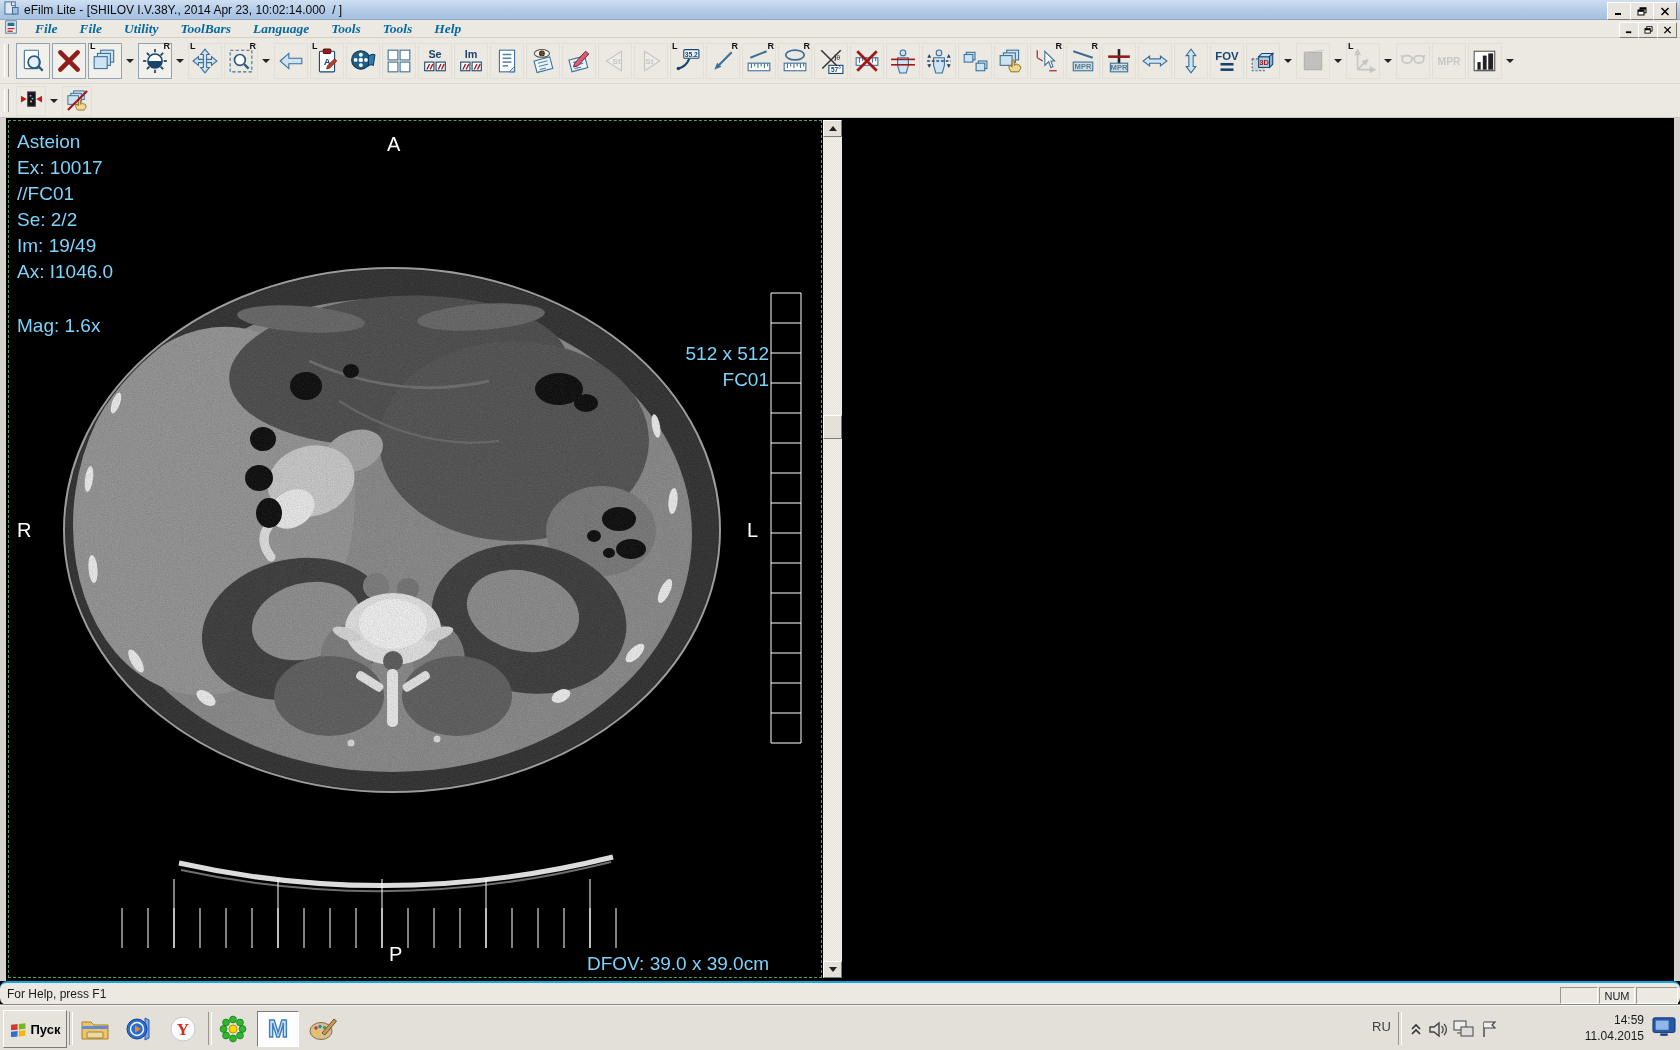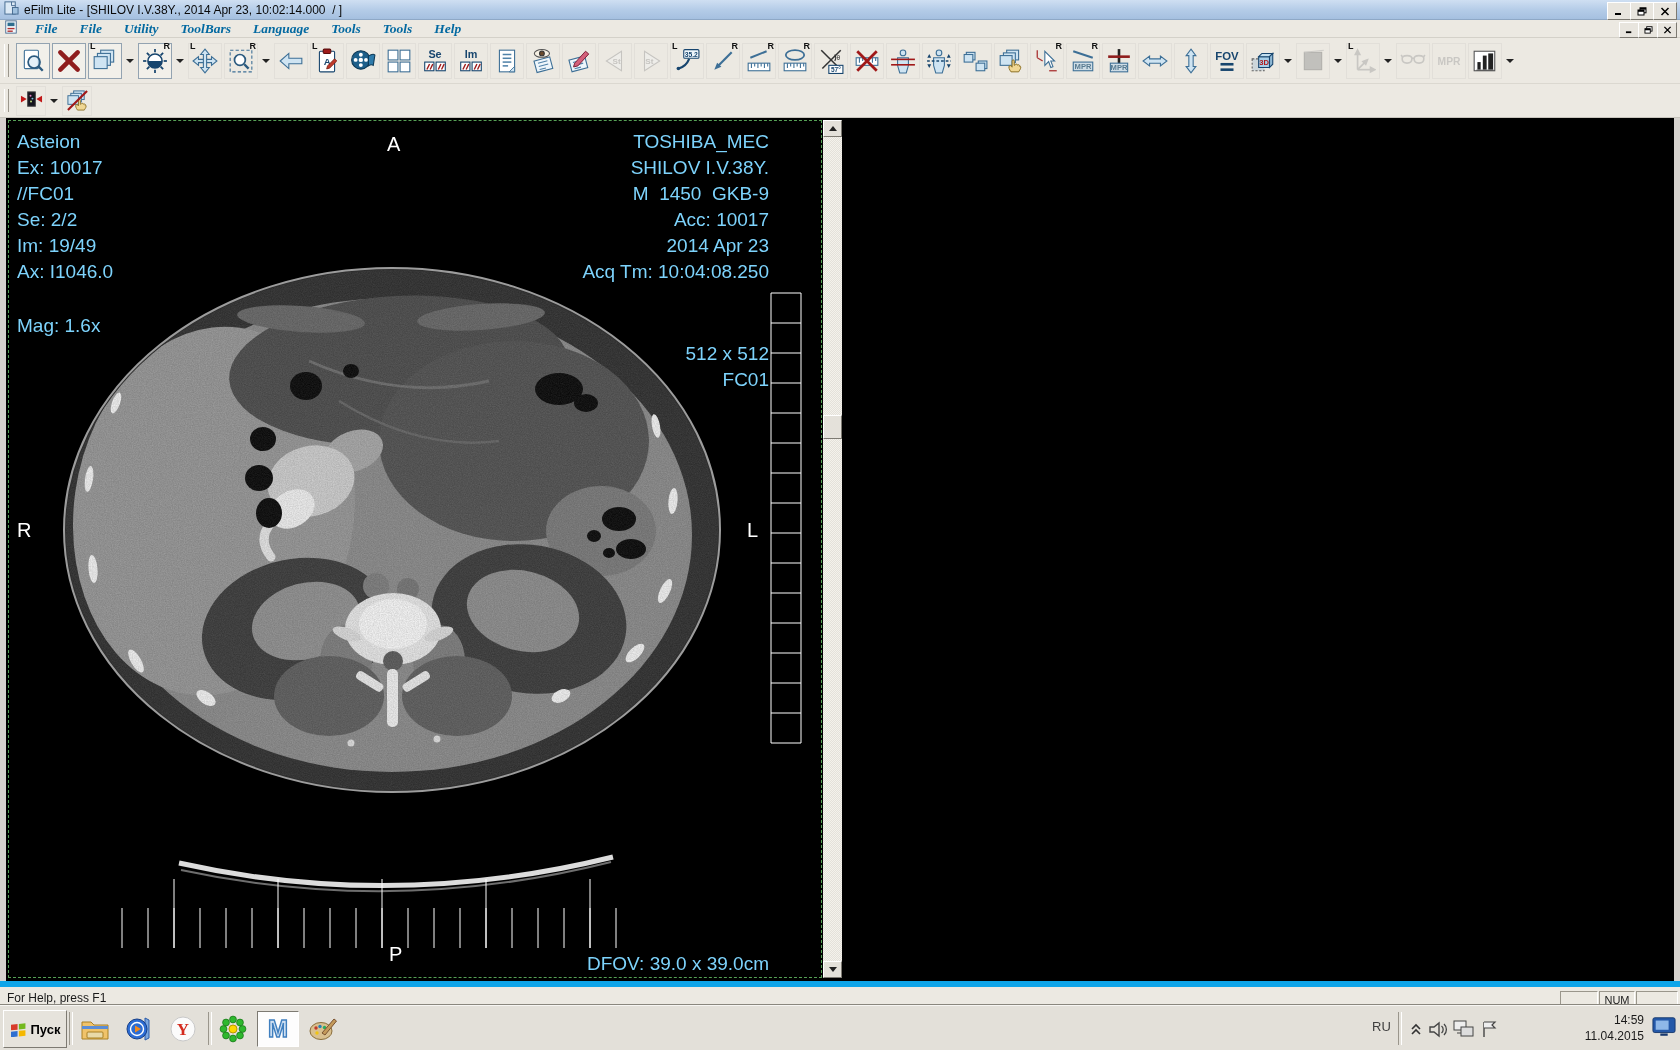--- a/index.html
+++ b/index.html
@@ -50,21 +50,21 @@
   .vscroll{left:823px;top:2px;width:19px;height:858px;background:#e9e7e0;
     background-image:repeating-conic-gradient(#f4f2ec 0 25%,#e4e1da 0 50%);background-size:2px 2px;}
   .sbtn{position:absolute;left:0;width:19px;height:17px;background:#e4e1da;border:1px solid;
     border-color:#fff #7d7a72 #7d7a72 #fff;box-sizing:border-box;display:flex;align-items:center;justify-content:center;}
   .sthumb{position:absolute;left:0;width:19px;height:24px;background:#e4e1da;border:1px solid;
     border-color:#fff #7d7a72 #7d7a72 #fff;box-sizing:border-box;}
   .tri-up{width:0;height:0;border-left:4px solid transparent;border-right:4px solid transparent;border-bottom:5px solid #222;}
   .tri-dn{width:0;height:0;border-left:4px solid transparent;border-right:4px solid transparent;border-top:5px solid #222;}
   
   .statusbar{left:0;top:981px;width:1680px;height:24px;background:#ece9e2;
-    border-top:6px solid #0ea5e9;box-sizing:border-box;}
+    border-top:2px solid #0ea5e9;box-sizing:border-box;border-radius:7px;}
   .status-text{position:absolute;left:7px;top:4px;font-size:12px;color:#1a1a1a;}
   .scell{position:absolute;top:4px;height:15px;border:1px solid;border-color:#9a968c #fff #fff #9a968c;
     font-size:11px;color:#222;display:flex;align-items:center;justify-content:center;}
   
   .taskbar{left:0;top:1005px;width:1680px;height:45px;background:#e3e0d9;
     border-top:1px solid #f7f6f3;box-shadow:0 -1px 0 #8a877e;}
   .startbtn{position:absolute;left:3px;top:4px;width:62px;height:36px;background:#e6e3dc;
     border:1px solid;border-color:#fff #7d7a72 #7d7a72 #fff;display:flex;align-items:center;
     justify-content:center;gap:4px;font-size:13px;font-weight:bold;color:#000;}
   .qlbtn{position:absolute;top:5px;width:42px;height:36px;display:flex;align-items:center;justify-content:center;}
@@ -697,21 +697,20 @@
           <line x1="503" y1="787" x2="503" y2="827"></line>
           <line x1="529" y1="787" x2="529" y2="827"></line>
           <line x1="555" y1="787" x2="555" y2="827"></line>
           <line x1="581" y1="787" x2="581" y2="827"></line>
           <line x1="607" y1="787" x2="607" y2="827"></line>
         </g>
     </svg>
 
     <div class="ovl" style="left:8px;top:8px" id="ovl-tl"><div>Asteion</div><div>Ex: 10017</div><div>//FC01</div><div>Se: 2/2</div><div>Im: 19/49</div><div>Ax: I1046.0</div></div>
     <div class="ovl" style="left:8px;top:192px">Mag: 1.6x</div>
-    <div class="ovl right" style="right:52px;top:8px" id="ovl-tr"><div>TOSHIBA_MEC</div><div>SHILOV I.V.38Y.</div><div>M  1450  GKB-9</div><div>Acc: 10017</div><div>2014 Apr 23</div><div>Acq Tm: 10:04:08.250</div></div>
     <div class="ovl right" style="right:52px;top:220px">512 x 512</div>
     <div class="ovl right" style="right:52px;top:246px">FC01</div>
     <div class="ovl right" style="right:52px;top:830px">DFOV: 39.0 x 39.0cm</div>
     <div class="orient" style="left:378px;top:12px">A</div>
     <div class="orient" style="left:8px;top:398px">R</div>
     <div class="orient" style="left:738px;top:398px">L</div>
     <div class="orient" style="left:380px;top:822px">P</div>
   </div>
 
   <div class="abs vscroll">

